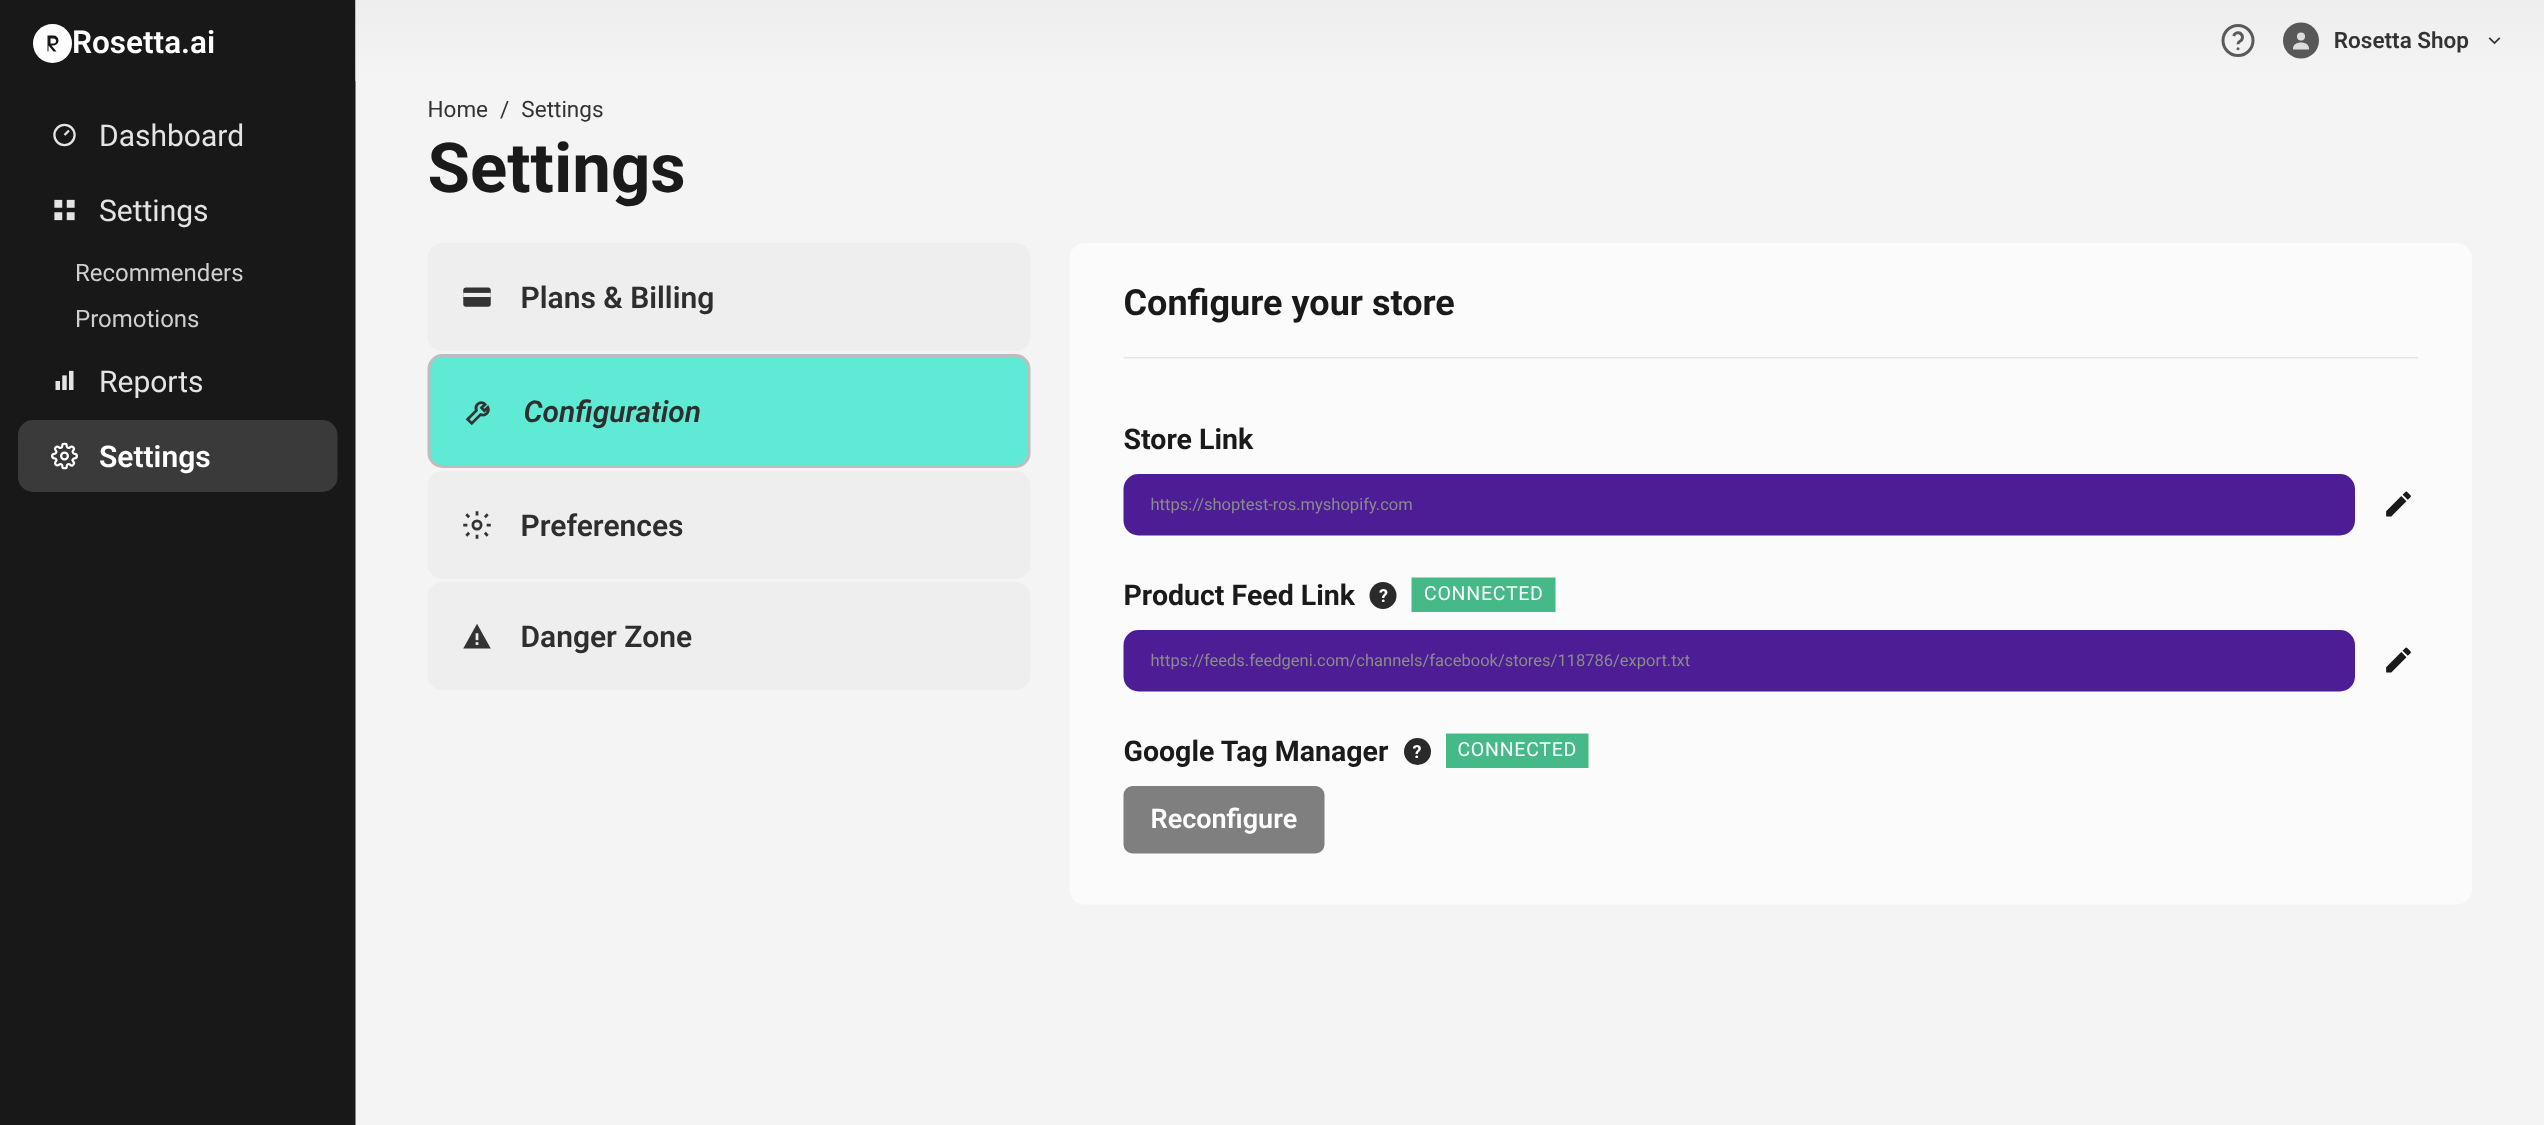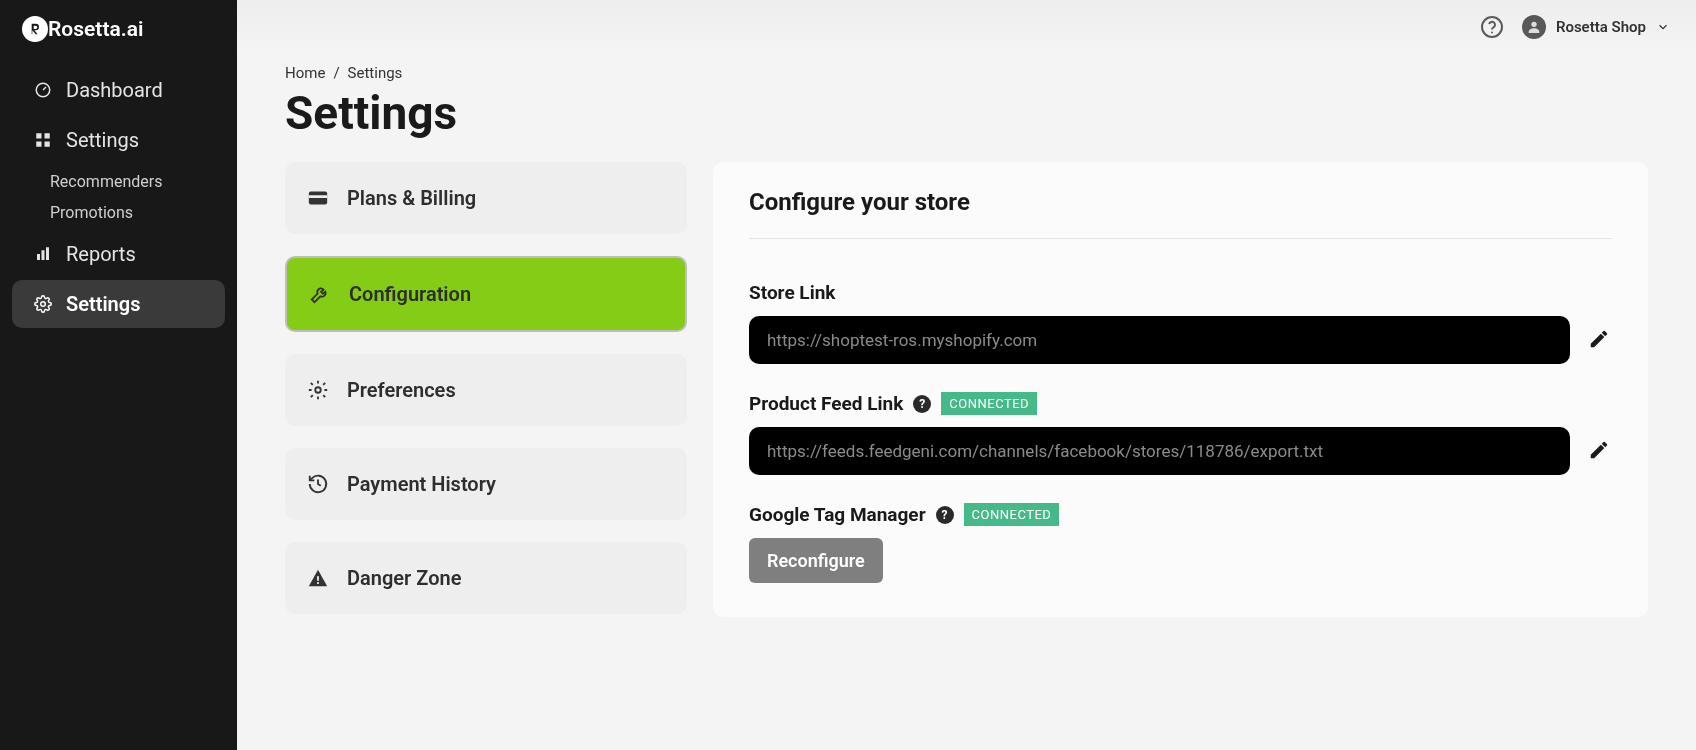--- a/index.html
+++ b/index.html
@@ -24,33 +24,33 @@
 .avatar{width:24px;height:24px;border-radius:50%;background:#585858;display:flex;align-items:center;justify-content:center;}
 .user-menu{display:flex;align-items:center;gap:10px;cursor:pointer;font-size:15px;color:#333;font-weight:600;}
 
 
 .content{flex:1;padding:10px 48px 40px;overflow:auto;}
 .breadcrumb{display:flex;gap:8px;font-size:15px;color:#555;margin-bottom:4px;}
 .breadcrumb span{color:#333;}
 .page-title{font-size:46px;font-weight:700;color:#1a1a1a;margin-bottom:22px;}
 
 .two-col{display:flex;gap:26px;align-items:flex-start;}
-.menu-col{width:402px;flex:0 0 402px;display:flex;flex-direction:column;gap:22px;}
+.menu-col{width:402px;flex:0 0 402px;display:flex;flex-direction:column;gap:2px;}
 .menu-card{background:#eeeeee;border-radius:10px;padding:24px 22px;display:flex;align-items:center;gap:18px;font-size:20px;font-weight:600;color:#2e2e2e;cursor:pointer;}
-.menu-card.active{background:#84cc16;border:2px solid #bdbdbd;}
+.menu-card.active{background:#5eead4;border:2px solid #bdbdbd;font-style:italic;}
 .menu-card .ico{width:22px;height:22px;color:#333;}
 
 .detail-col{flex:1;background:#fbfbfb;border-radius:10px;padding:26px 36px 34px;}
 .detail-title{font-size:24px;font-weight:700;color:#1a1a1a;padding-bottom:22px;border-bottom:1px solid #e5e5e5;margin-bottom:42px;}
 .field{margin-bottom:28px;}
 .field-label{display:flex;align-items:center;gap:10px;font-size:19px;font-weight:700;color:#1a1a1a;margin-bottom:12px;}
 .help-dot{width:18px;height:18px;border-radius:50%;background:#2a2a2a;color:#fff;font-size:12px;font-weight:700;display:flex;align-items:center;justify-content:center;cursor:pointer;}
 .badge{background:#45b987;color:#fff;font-size:13px;font-weight:400;padding:4px 8px;letter-spacing:.5px;}
 .input-row{display:flex;align-items:center;gap:18px;}
-.input-box{flex:1;background:#000000;border-radius:10px;padding:14px 18px;font-size:17px;color:#8b8b8b;}
+.input-box{flex:1;background:#4c1d95;border-radius:10px;padding:14px 18px;font-size:11px;color:#8b8b8b;}
 .edit-btn{width:24px;height:24px;color:#1a1a1a;cursor:pointer;}
 .reconfig-btn{background:#7f7f7f;color:#fff;border:none;border-radius:6px;padding:12px 18px;font-size:18px;font-weight:600;cursor:pointer;}
 
 svg{display:block;}
 </style>
 </head>
 <body>
 
 <div class="app">
 
@@ -169,30 +169,20 @@
             <span class="ico">
               <svg viewBox="0 0 24 24" width="22" height="22" fill="none" stroke="currentColor" stroke-width="2">
                   <circle cx="12" cy="12" r="3"></circle>
                   <path d="M12 2v3M12 19v3M4.2 4.2l2.1 2.1M17.7 17.7l2.1 2.1M2 12h3M19 12h3M4.2 19.8l2.1-2.1M17.7 6.3l2.1-2.1"></path>
                 </svg>
             </span>
             <span>Preferences</span>
           </div>
           <div class="menu-card">
             <span class="ico">
-              <svg viewBox="0 0 24 24" width="22" height="22" fill="none" stroke="currentColor" stroke-width="2">
-                  <path d="M3 12a9 9 0 1 0 2.6-6.4L3 8"></path>
-                  <polyline points="3 3 3 8 8 8"></polyline>
-                  <polyline points="12 7 12 12 15 14"></polyline>
-                </svg>
-            </span>
-            <span>Payment History</span>
-          </div>
-          <div class="menu-card">
-            <span class="ico">
               <svg viewBox="0 0 24 24" width="22" height="22" fill="currentColor">
                   <path d="M12 2L1 21h22L12 2zm0 6l7 12H5l7-12z" opacity="0"></path>
                   <path d="M12 3L2 21h20L12 3z"></path>
                   <rect x="11" y="10" width="2" height="5" fill="#eeeeee"></rect>
                   <rect x="11" y="16.5" width="2" height="2" fill="#eeeeee"></rect>
                 </svg>
             </span>
             <span>Danger Zone</span>
           </div>
         </div>

